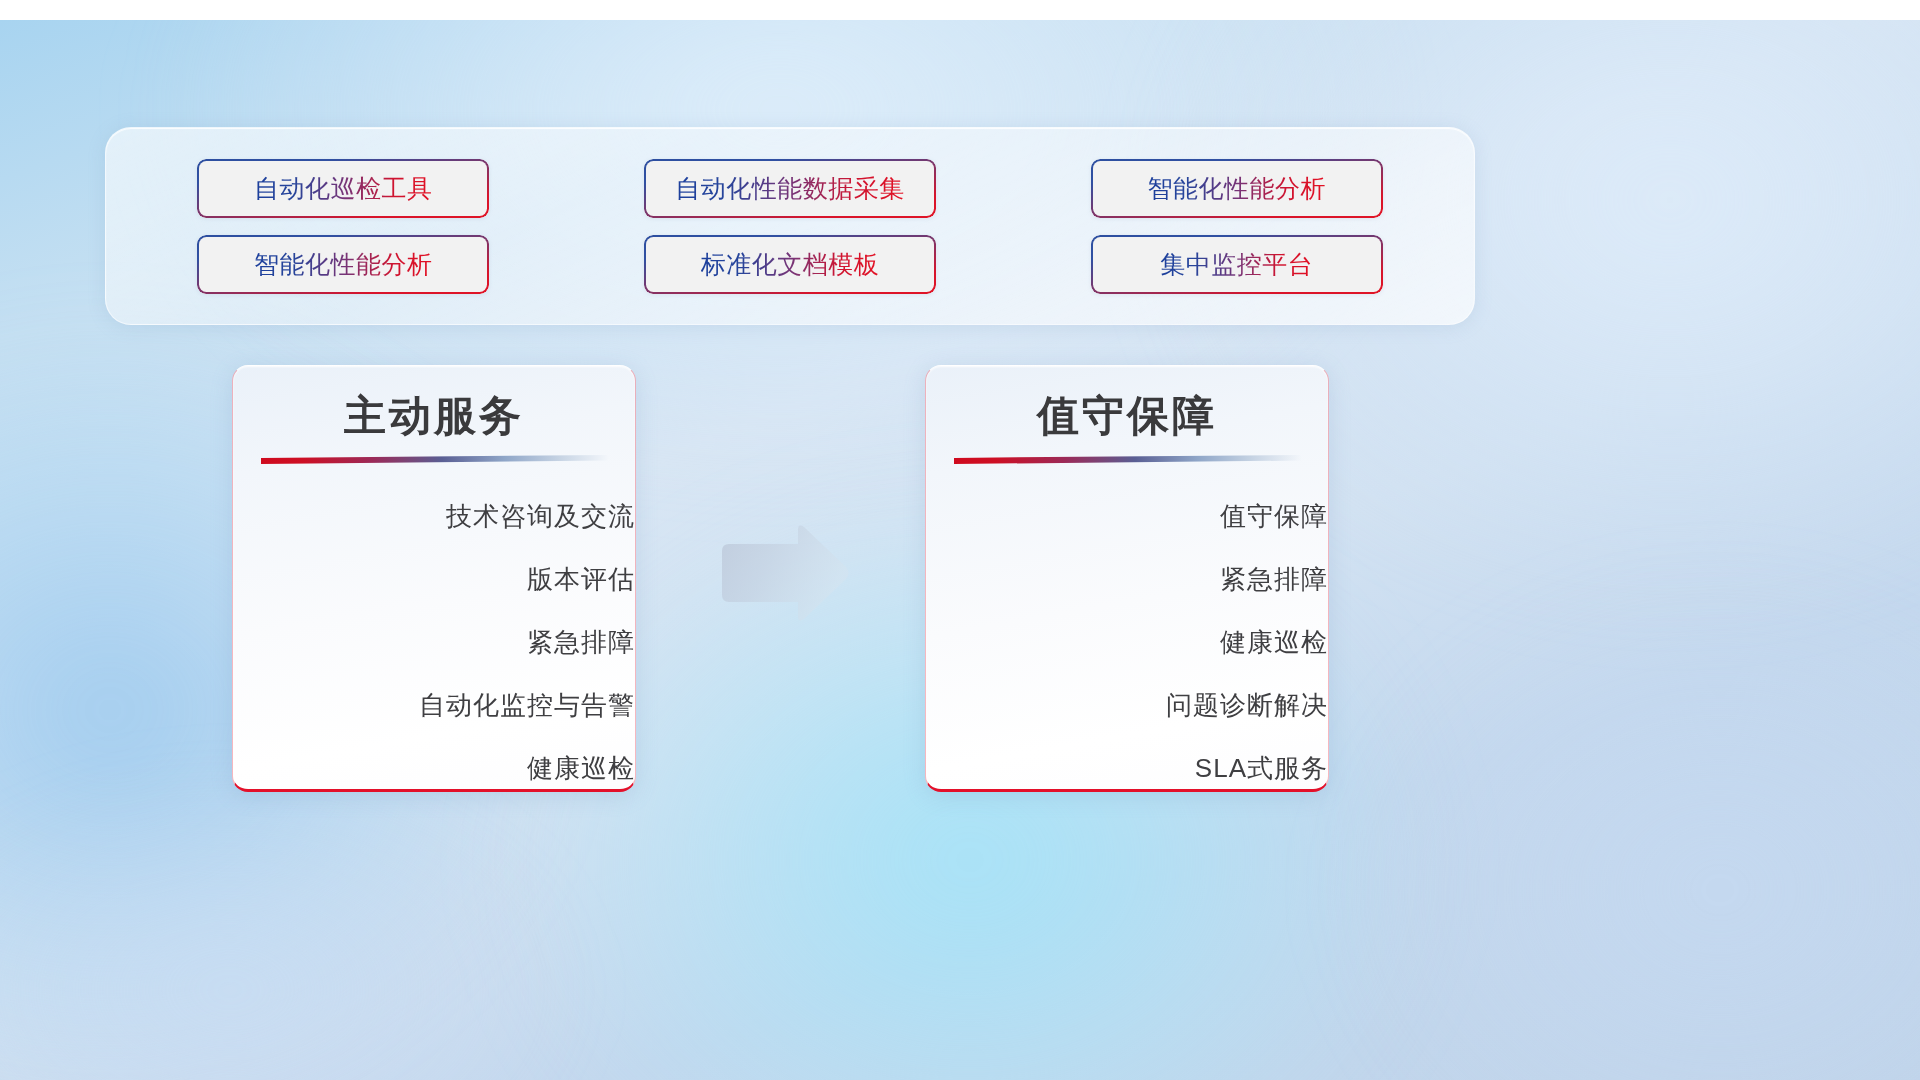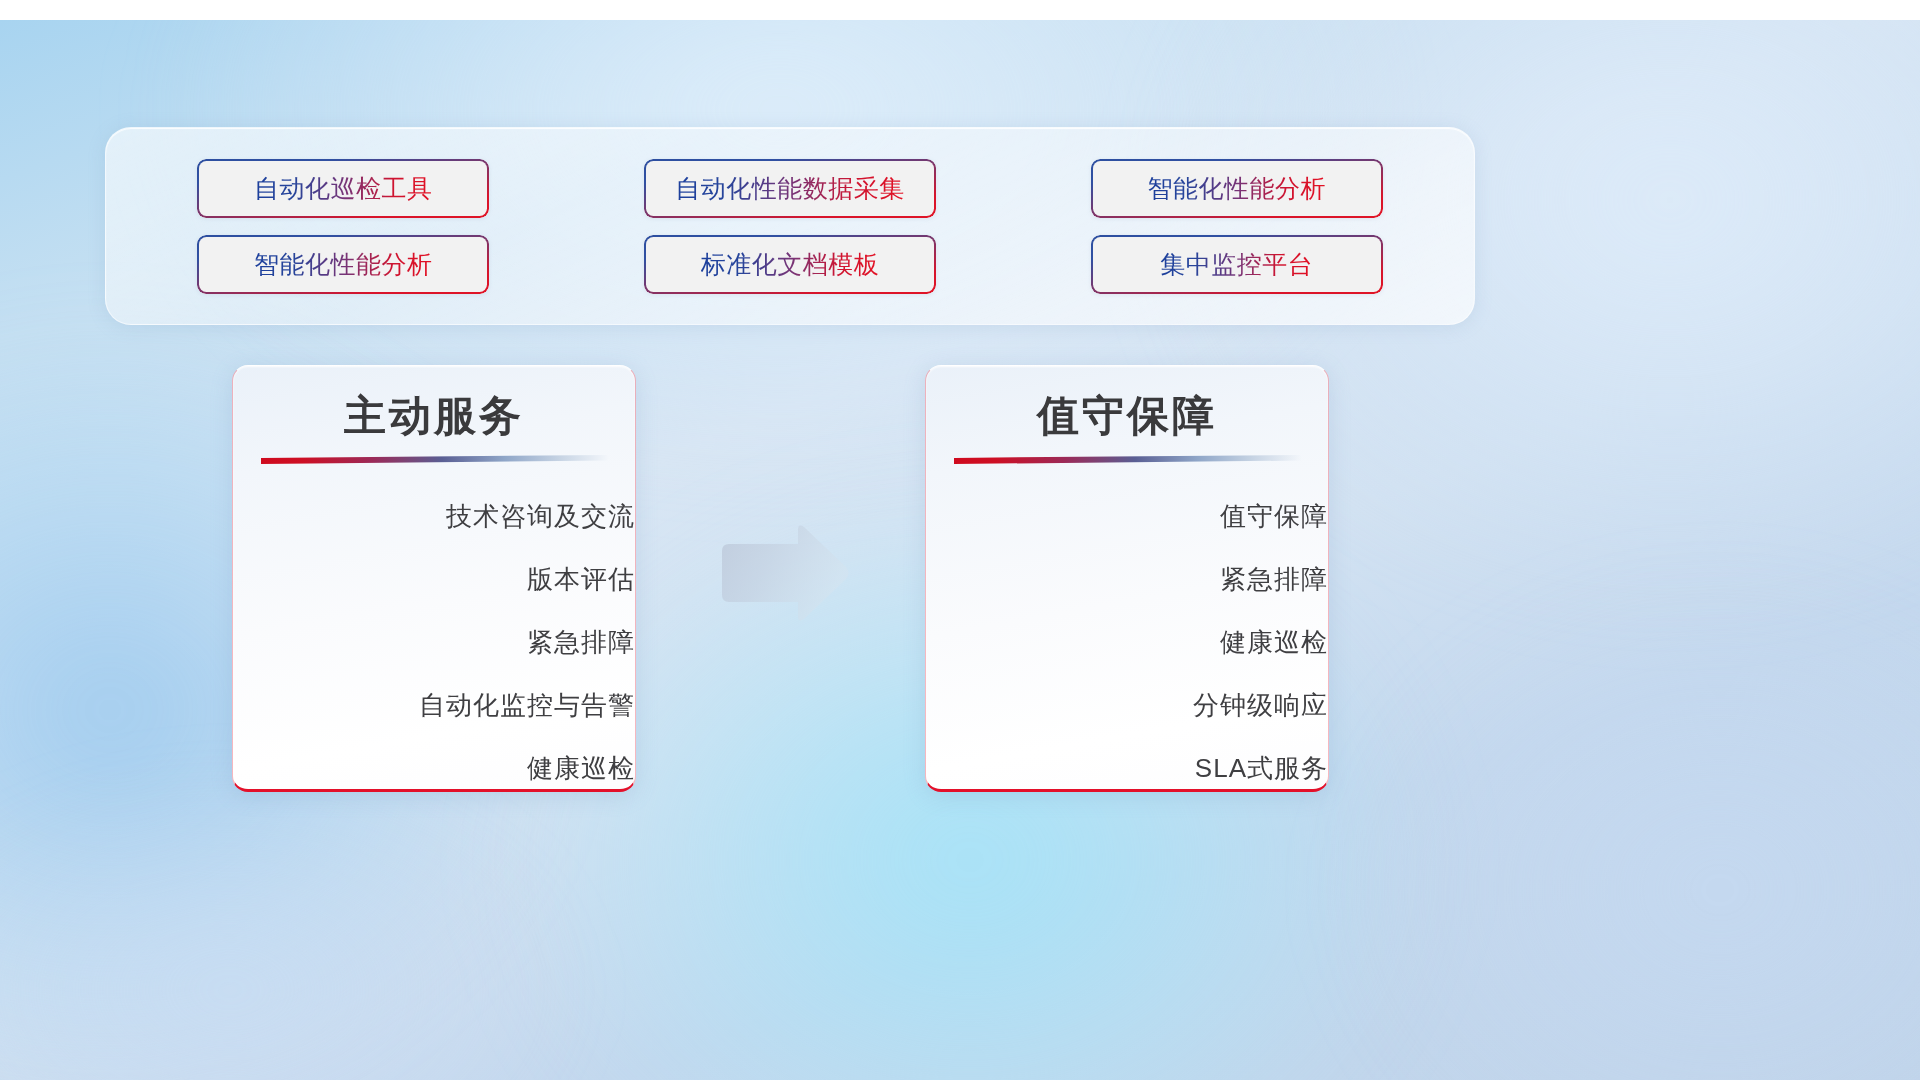--- a/index.html
+++ b/index.html
@@ -241,18 +241,18 @@
     <path d="M4,28 Q4,21 11,21 L80,21 L80,7 Q80,0 86,4 L128,44 Q133,50 128,56 L86,96 Q80,100 80,93 L80,79 L11,79 Q4,79 4,72 Z" fill="url(#arrowGrad)"></path>
   </svg>
 
   <div class="card" id="card-passive">
     <div class="card-title">值守保障</div>
     <div class="card-divider"></div>
     <div class="card-list">
       <div class="card-list-item">值守保障</div>
       <div class="card-list-item">紧急排障</div>
       <div class="card-list-item">健康巡检</div>
-      <div class="card-list-item">分钟级响应</div>
+      <div class="card-list-item">问题诊断解决</div>
       <div class="card-list-item">SLA式服务</div>
     </div>
   </div>
 
 </div>
 
 </body></html>

